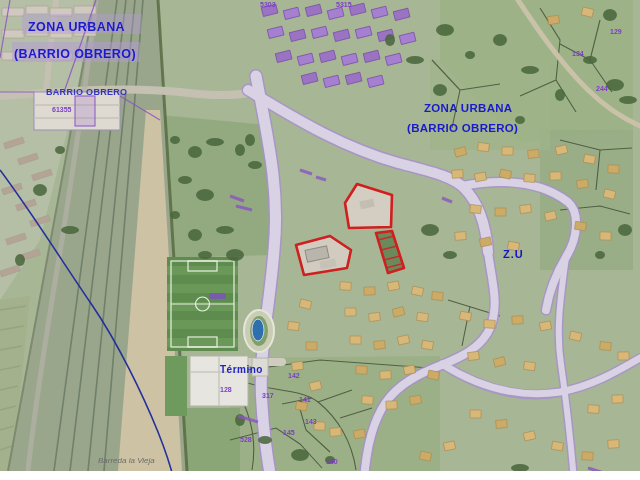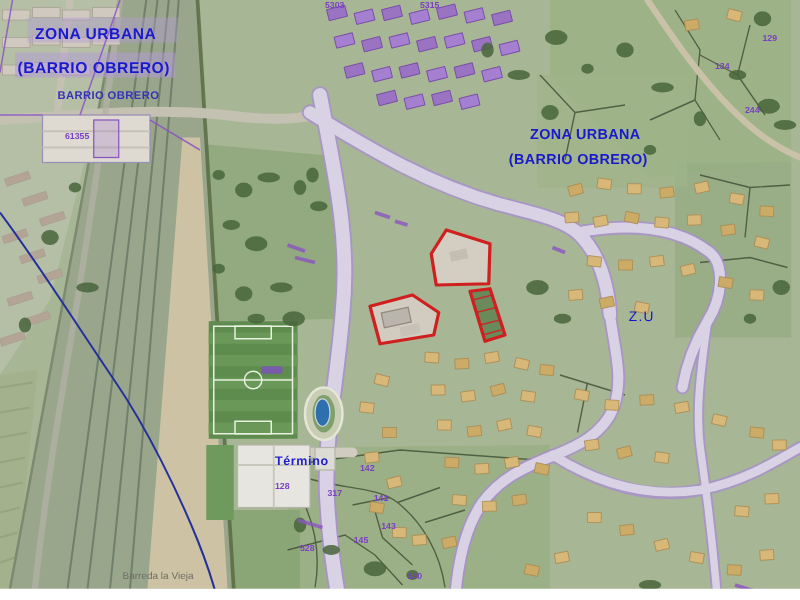--- a/index.html
+++ b/index.html
@@ -6,23 +6,23 @@
   .stage{
     position:relative;width:640px;height:480px;overflow:hidden;
     font-family:"Liberation Sans",sans-serif;background:#fef9c3;padding-left:14px;
   }
   .stage svg{position:absolute;left:0;top:0;}
   .lbl{position:absolute;white-space:nowrap;pointer-events:none;}
   .zone-big{font-size:12.5px;font-weight:bold;color:#1a1acd;letter-spacing:.4px;
             text-shadow:0 0 2px rgba(190,170,230,.55);}
   .zone-mid{font-size:11.5px;font-weight:bold;color:#1a1acd;letter-spacing:.3px;}
   .zone-small{font-size:9px;font-weight:bold;color:#3434b8;letter-spacing:.3px;}
-  .zu{font-size:11px;font-weight:normal;color:#1515c6;letter-spacing:1px;}
+  .zu{font-size:11px;font-weight:bold;color:#1515c6;letter-spacing:1px;}
   .termino{font-size:10px;font-weight:bold;color:#2020c8;letter-spacing:.5px;}
-  .placename{font-size:8px;color:#6e6e66;}
+  .placename{font-size:8px;font-style:italic;color:#6e6e66;}
   .pnum{position:absolute;font-size:7px;font-weight:bold;color:#7b3fc4;
         white-space:nowrap;pointer-events:none;}
   .margin-r{position:absolute;right:0;top:0;width:7px;height:480px;background:#ffffff;}
   .margin-b{position:absolute;left:0;bottom:0;width:640px;height:9px;background:#ffffff;}
 </style>
 </head>
 <body>
 
 <div class="stage">
 
@@ -330,21 +330,21 @@
         <path d="M381,250 L397,246"></path>
     <path d="M384,260 L400,256"></path>
         <path d="M386,268 L401,264"></path>
   </g>
 
   <path d="M0,170 C30,210 60,258 92,305 C118,343 143,395 158,432 C166,452 171,468 174,480" stroke="#25319b" stroke-width="1.6" fill="none"></path>
 </svg>
 
 <div class="lbl zone-big" style="left:28px;top:20px">ZONA URBANA</div>
 <div class="lbl zone-big" style="left:14px;top:47px">(BARRIO OBRERO)</div>
-<div class="lbl zone-small" style="left:46px;top:71px">BARRIO OBRERO</div>
+<div class="lbl zone-small" style="left:46px;top:87px">BARRIO OBRERO</div>
 <div class="lbl zone-mid" style="left:424px;top:102px">ZONA URBANA</div>
 <div class="lbl zone-mid" style="left:407px;top:122px">(BARRIO OBRERO)</div>
 <div class="lbl zu" style="left:503px;top:248px">Z.U</div>
 <div class="lbl termino" style="left:220px;top:364px">Término</div>
 <div class="lbl placename" style="left:98px;top:456px">Barreda la Vieja</div>
 
 <span class="pnum" style="left:52px;top:106px">61355</span>
 <span class="pnum" style="left:220px;top:386px">128</span>
 <span class="pnum" style="left:288px;top:372px">142</span>
 <span class="pnum" style="left:262px;top:392px">317</span>

